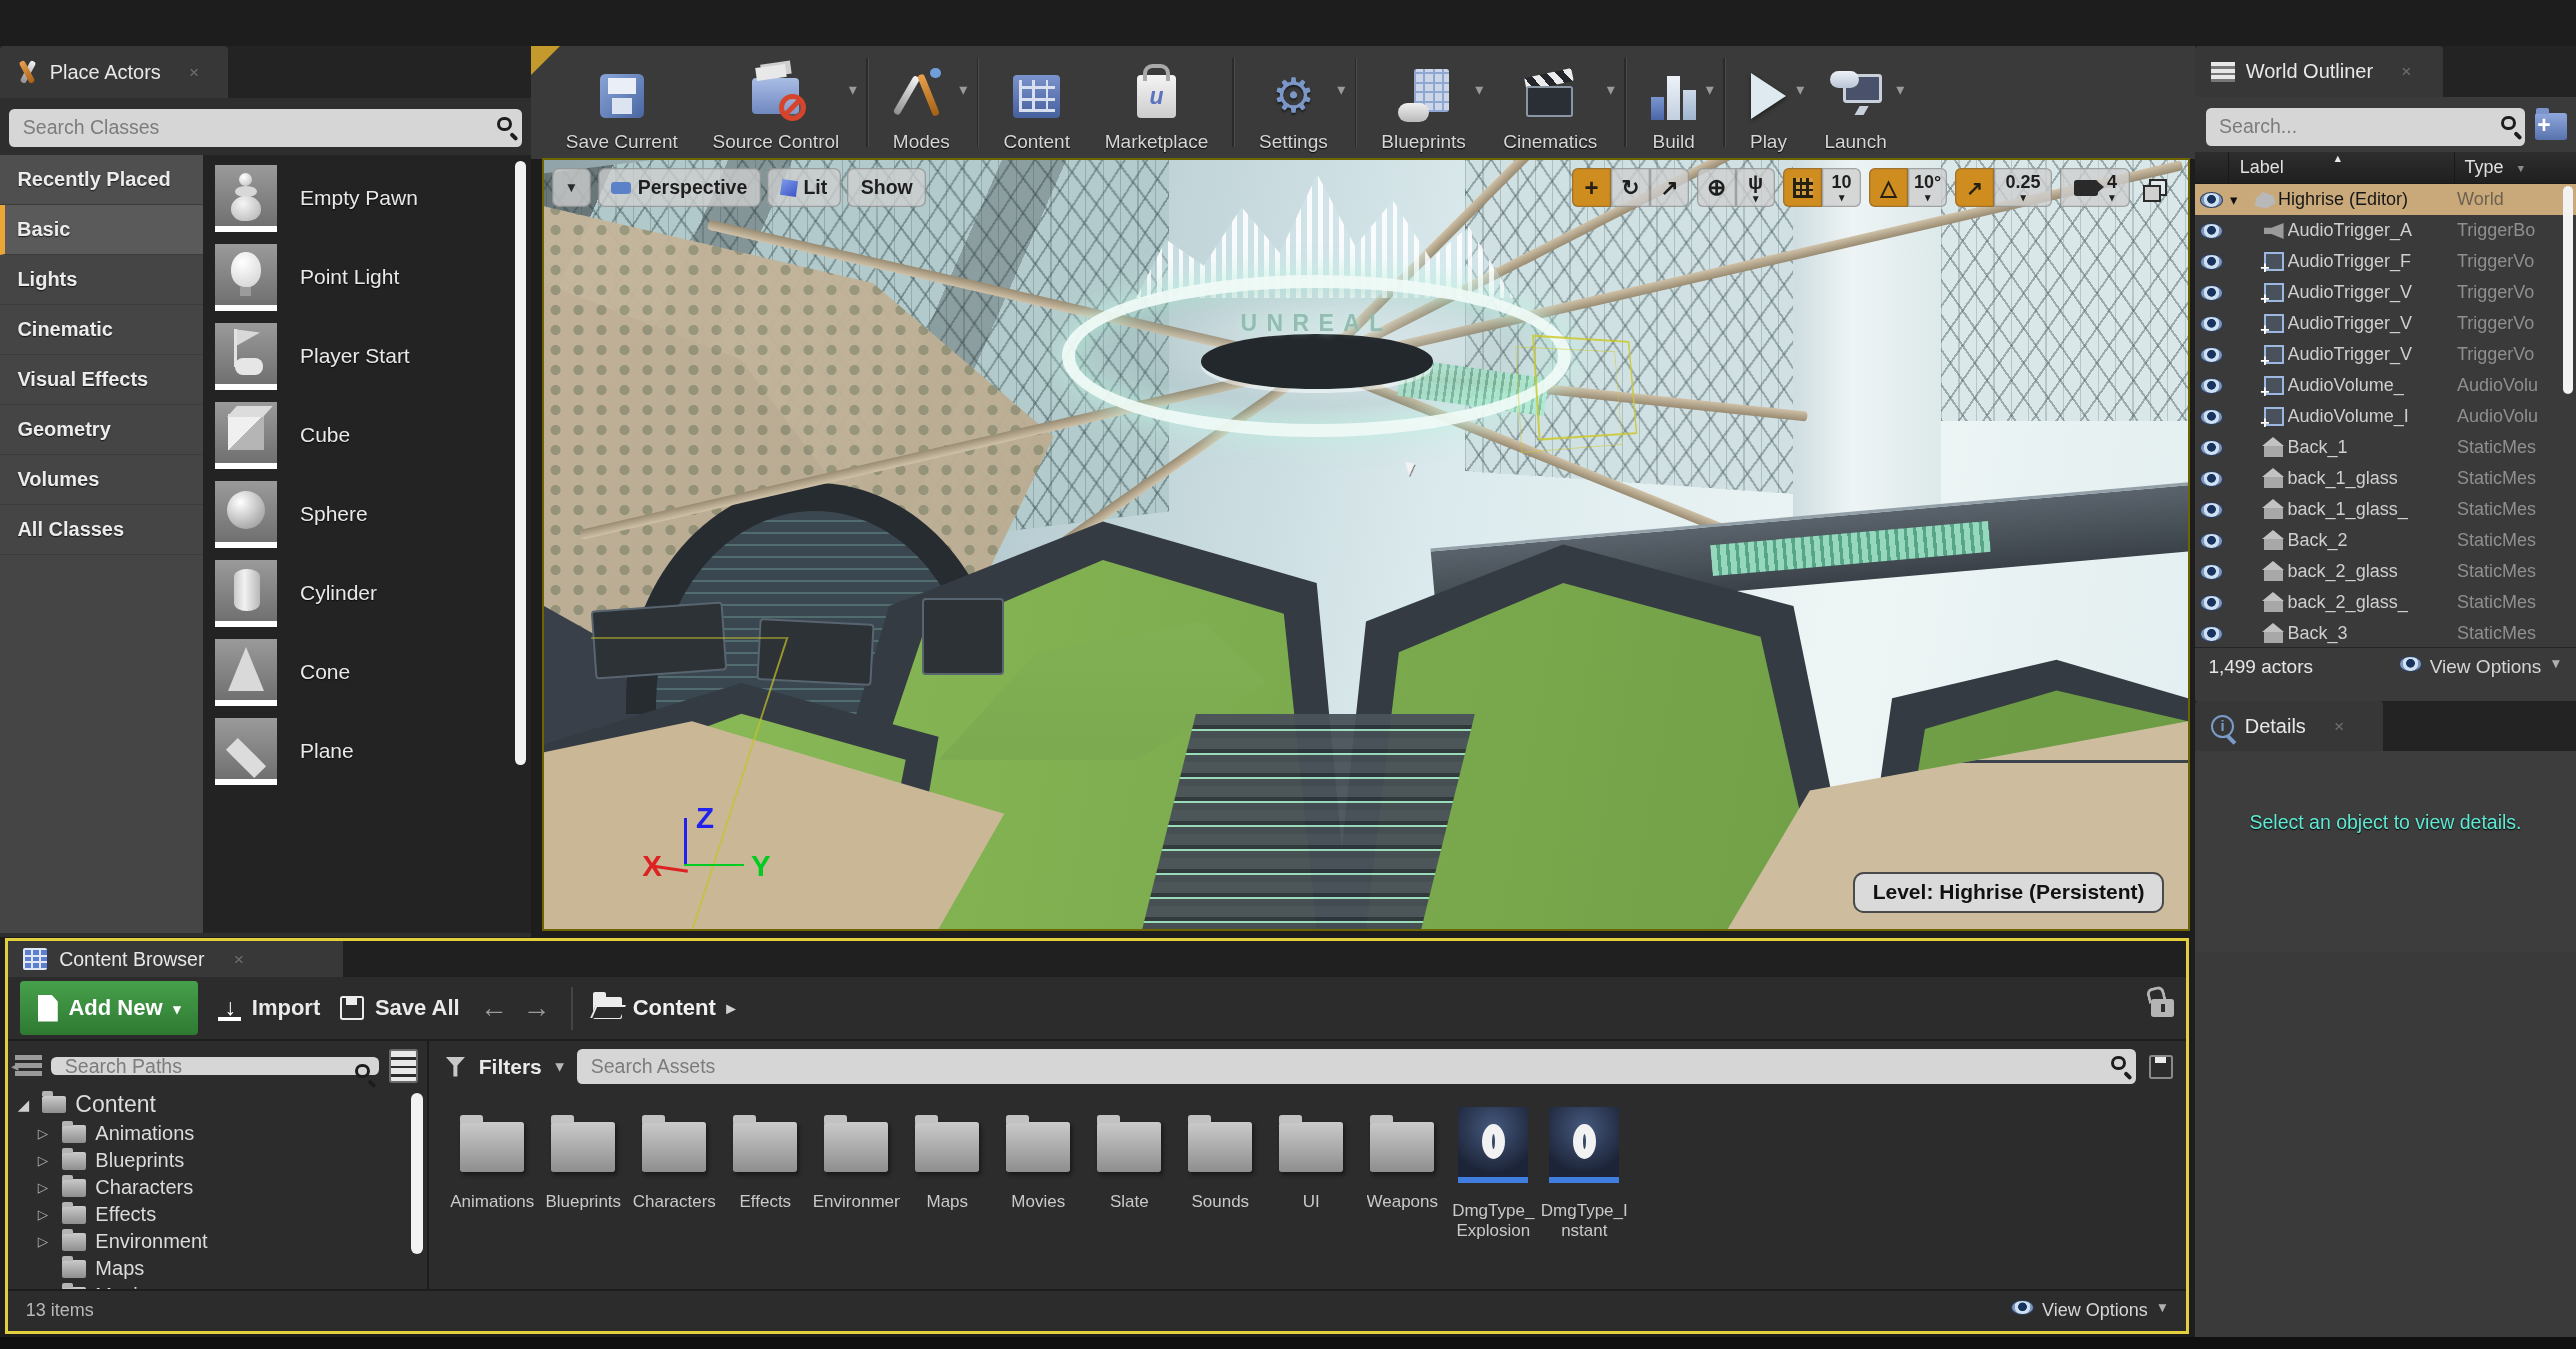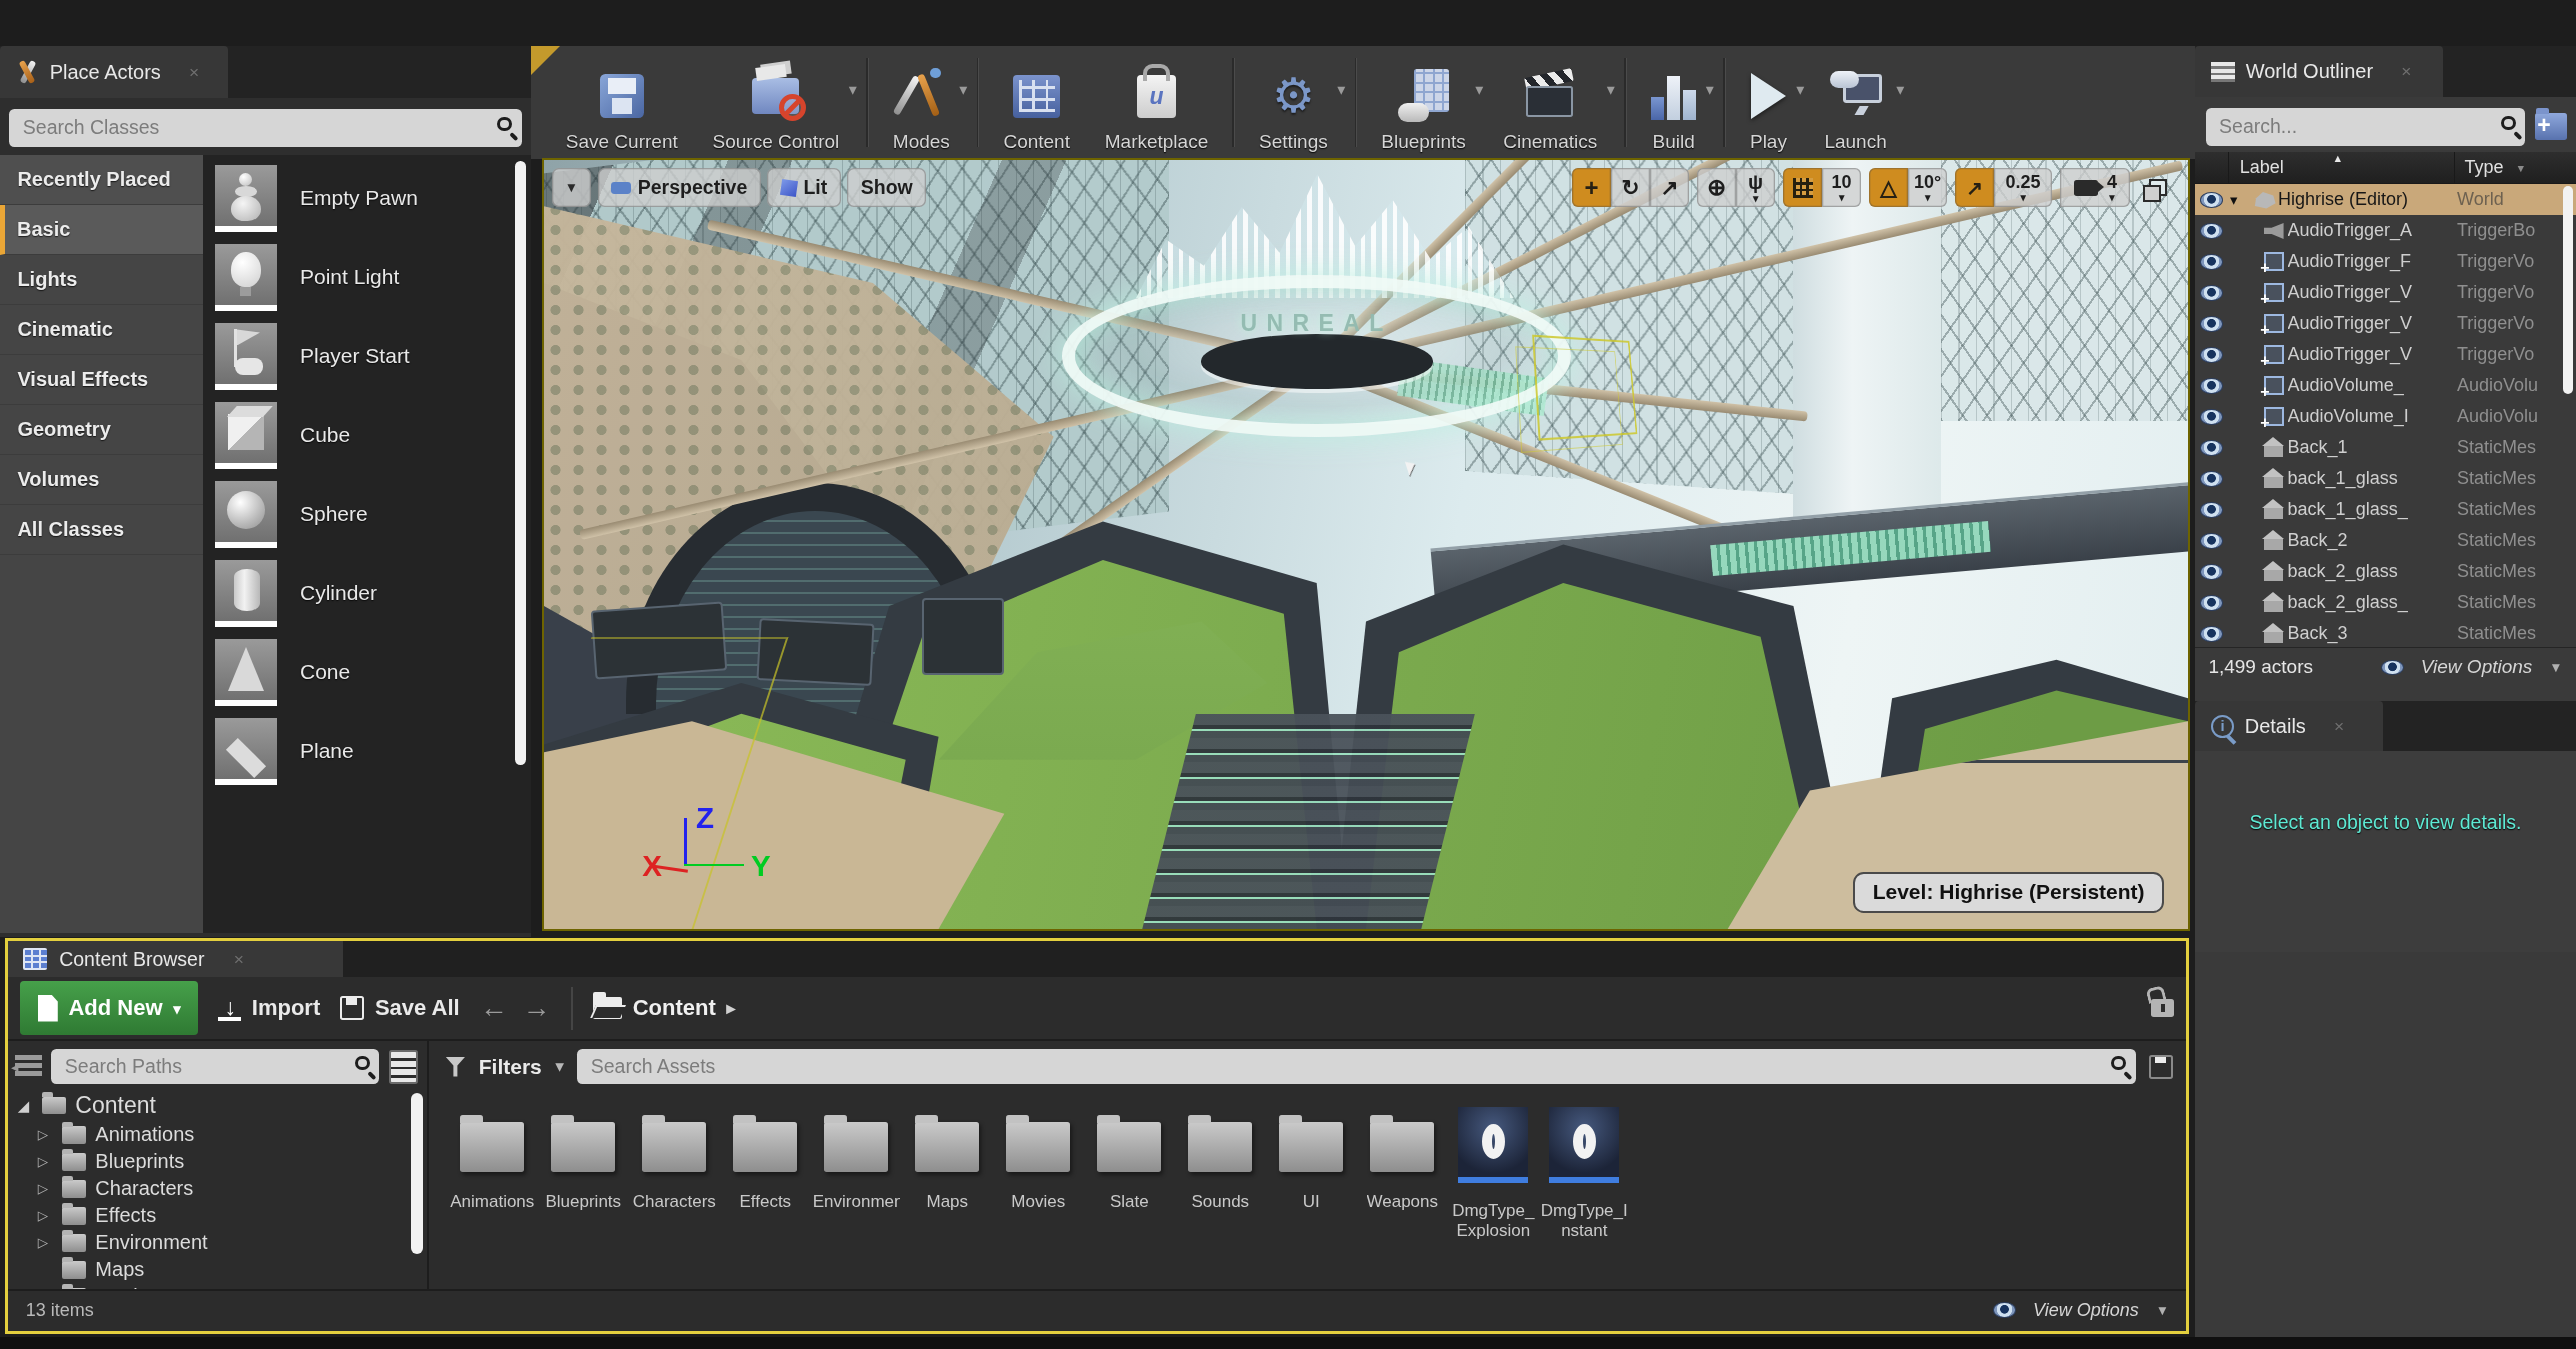--- a/index.html
+++ b/index.html
@@ -334,21 +334,21 @@
     border-radius:50%; background:#e8821e; }
   .ico-volume { position:relative; width:20px; height:19px; border:2px solid #9db8e0;
     background:rgba(120,150,200,.25); }
   .ico-volume::after { content:"+"; position:absolute; left:-5.4px; bottom:-8px; color:#fff; font-size:16px; font-weight:bold; }
   .ico-house { position:relative; width:19px; height:12px; background:#a8a8a8; margin-top:6.7px; }
   .ico-house::before { content:""; position:absolute; left:-2px; top:-8.7px; width:0; height:0;
     border-left:11.4px solid transparent; border-right:11.4px solid transparent; border-bottom:9.4px solid #c2c2c2; }
   .wo-scroll { position:absolute; right:2.7px; top:1.3px; width:10.7px; height:208px; background:#f2f2f2; border-radius:5.4px; }
   .wo-footer { height:39px; display:flex; align-items:center; padding:0 13.4px; border-top:1.3px solid #252525;
     color:#e6e6e6; font-size:19px; }
-  .view-options { margin-left:auto; display:flex; align-items:center; gap:17px; color:#d6d6d6;font-style:italic; }
+  .view-options { margin-left:auto; display:flex; gap:8px; color:#d6d6d6; }
   .view-options .caret { font-size:13.4px; color:#b0b0b0; }
 
   .details-panel { margin-top:14.8px; }
   .details-panel .panel-tabrow { height:50px; }
   .details-panel .panel-tab { height:50px; }
   .info-mag { position:relative; width:23px; height:23px; border:2.7px solid #7a9cc8; border-radius:50%;
     color:#7a9cc8; font-size:14.8px; font-weight:bold; display:flex; align-items:center; justify-content:center; }
   .info-mag::after { content:""; position:absolute; left:16px; top:17.4px; width:4px; height:10.7px;
     background:#7a9cc8; transform:rotate(-45deg); }
   .details-body { background:#3d3d3d; height:201px; display:flex; justify-content:center; }
@@ -1003,21 +1003,21 @@
           </span>
         <span class="crumb">Content</span>
         <span class="crumb-caret">▸</span>
       </div>
       <span class="lock-icon"></span>
     </div>
     <div class="cb-main">
       <div class="cb-left">
         <div class="sp-row">
           <span class="sources-toggle"></span>
-          <div class="searchbox" style="height:35px;">
+          <div class="searchbox" style="height:18px;">
             <input placeholder="Search Paths" style="">
             <span class="mag" style="top:6.7px;"></span>
           </div>
           <span class="listview-btn"></span>
         </div>
         <div class="tree">
           <div class="tree-row root">
             <span class="tree-root-arrow">◢</span>
             <span class="tree-folder"></span>
             <span>Content</span>

